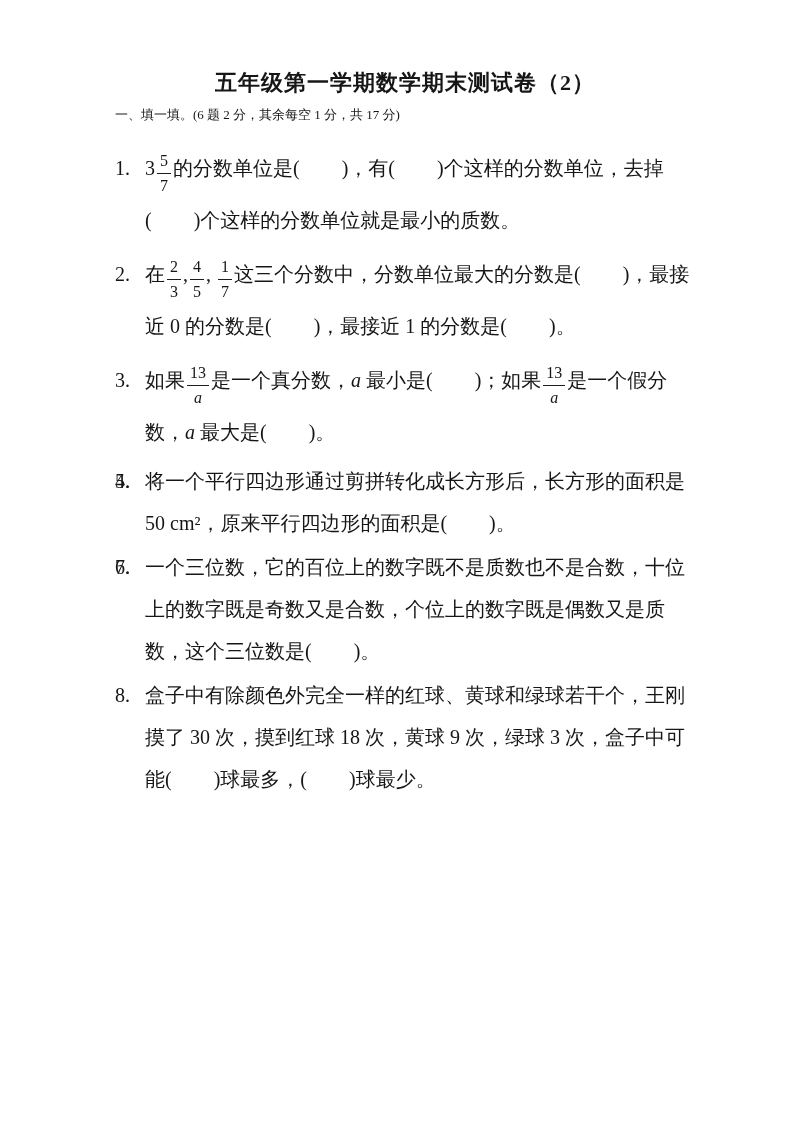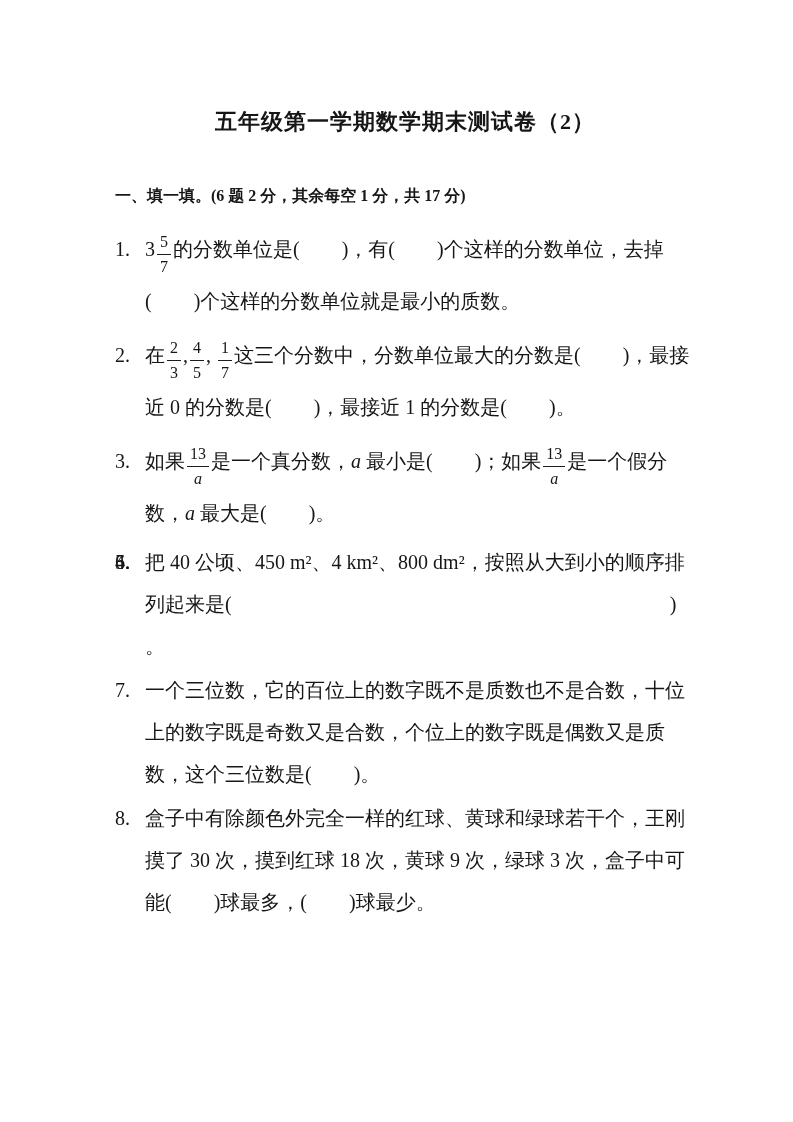--- a/index.html
+++ b/index.html
@@ -5,35 +5,34 @@
   html, body { margin: 0; padding: 0; background: #ffffff; }
   body {
     width: 793px; height: 1122px;
     font-family: "Liberation Serif", "DejaVu Serif", serif;
     color: #161616;
     overflow: hidden;
   }
   .page {
     box-sizing: border-box;
     width: 793px; height: 1122px;
-    padding: 105px 98px 0 115px;
+    padding: 66px 98px 0 115px;
     background: #ffffff;
   }
   .doc-title {
     text-align: center;
     font-weight: 700;
     font-size: 22px;
     line-height: 34px;
     letter-spacing: 1px;
     white-space: nowrap;
   }
   .section-header {
-    margin-top: 42px;
-    font-weight: 700;
-    font-size: 16px;
+    font-weight: 400;
+    font-size: 13px;
     line-height: 30px;
   }
   .question-list {
     margin-top: 12px;
     font-size: 20px;
   }
   .question {
     position: relative;
     padding-left: 30px;
     line-height: 42px;
@@ -65,18 +64,18 @@
 
   <div class="section-header">
     <span>一、填一填。</span><span>(6 题 2 分，其余每空 1 分，共 17 分)</span>
   </div>
 
   <div class="question-list" id="question-list">
       <div class="question has-frac"><span class="qnum">1.</span><span class="qbody">3<span class="frac"><span class="fnum">5</span><span class="fden">7</span></span>的分数单位是<span class="blank">(<span class="gap gap-normal"></span>)</span>，有<span class="blank">(<span class="gap gap-normal"></span>)</span>个这样的分数单位，去掉<span class="blank">(<span class="gap gap-normal"></span>)</span>个这样的分数单位就是最小的质数。</span></div>
       <div class="question has-frac"><span class="qnum">2.</span><span class="qbody">在<span class="frac"><span class="fnum">2</span><span class="fden">3</span></span>,<span class="frac"><span class="fnum">4</span><span class="fden">5</span></span>, <span class="frac"><span class="fnum">1</span><span class="fden">7</span></span>这三个分数中，分数单位最大的分数是<span class="blank">(<span class="gap gap-normal"></span>)</span>，最接近 0 的分数是<span class="blank">(<span class="gap gap-normal"></span>)</span>，最接近 1 的分数是<span class="blank">(<span class="gap gap-normal"></span>)</span>。</span></div>
       <div class="question has-frac"><span class="qnum">3.</span><span class="qbody">如果<span class="frac"><span class="fnum">13</span><span class="fden italic-var">a</span></span>是一个真分数，<span class="italic-var">a</span> 最小是<span class="blank">(<span class="gap gap-normal"></span>)</span>；如果<span class="frac"><span class="fnum">13</span><span class="fden italic-var">a</span></span>是一个假分数，<span class="italic-var">a</span> 最大是<span class="blank">(<span class="gap gap-normal"></span>)</span>。</span></div>
       <div class="question"><span class="qnum">4.</span></div>
-      <div class="question"><span class="qnum">5.</span></div>
-      <div class="question"><span class="qnum">6.</span><span class="qbody">把 40 公顷、450 m²、4 km²、800 dm²，按照从大到小的顺序排列起来是<span class="blank">(<span class="gap gap-wide"></span>)</span>。</span></div>
+      <div class="question"><span class="qnum">5.</span><span class="qbody">将一个平行四边形通过剪拼转化成长方形后，长方形的面积是 50 cm²，原来平行四边形的面积是<span class="blank">(<span class="gap gap-normal"></span>)</span>。</span></div>
+      <div class="question"><span class="qnum">6.</span></div>
       <div class="question"><span class="qnum">7.</span><span class="qbody">一个三位数，它的百位上的数字既不是质数也不是合数，十位上的数字既是奇数又是合数，个位上的数字既是偶数又是质数，这个三位数是<span class="blank">(<span class="gap gap-normal"></span>)</span>。</span></div>
       <div class="question"><span class="qnum">8.</span><span class="qbody">盒子中有除颜色外完全一样的红球、黄球和绿球若干个，王刚摸了 30 次，摸到红球 18 次，黄球 9 次，绿球 3 次，盒子中可能<span class="blank">(<span class="gap gap-normal"></span>)</span>球最多，<span class="blank">(<span class="gap gap-normal"></span>)</span>球最少。</span></div>
     </div>
 </div>
 
 </body></html>

